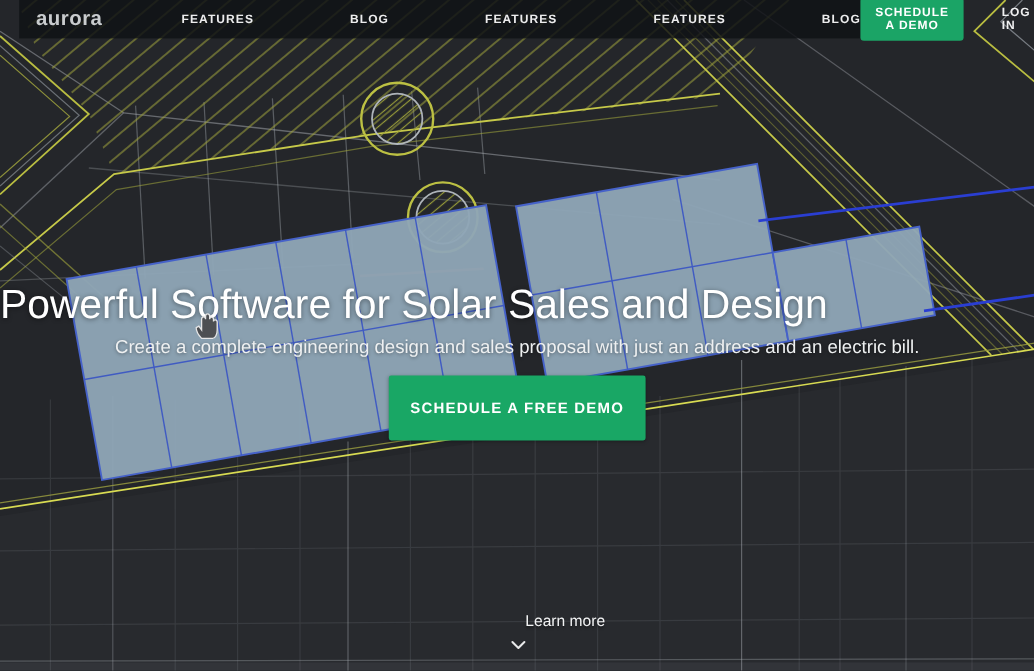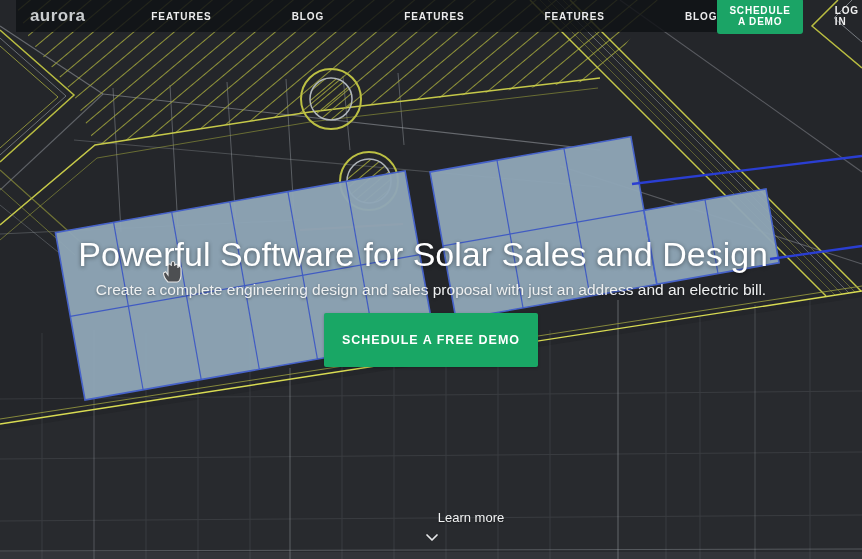--- a/index.html
+++ b/index.html
@@ -28,21 +28,21 @@
   }
   .header-right{margin-left:auto;display:flex;align-items:center;gap:32px;margin-right:13px;}
   .btn-demo-small{
     background:#1ba466;color:#fff;border:none;border-radius:3px;
     font-family:inherit;font-size:10px;font-weight:bold;letter-spacing:.8px;
     padding:7px 12px;cursor:pointer;
   }
   .login{font-size:10px;font-weight:bold;letter-spacing:.8px;color:#f0f0f1;cursor:pointer;}
   
   .hero-title{
-    position:absolute;top:212px;left:0;width:768px;text-align:right;
+    position:absolute;top:212px;left:0;width:768px;text-align:left;
     font-size:34px;font-weight:400;color:#ffffff;z-index:5;
     text-shadow:0 1px 4px rgba(0,0,0,.45);
   }
   .hero-sub{
     position:absolute;top:281px;left:0;width:862px;text-align:center;
     font-size:15.5px;font-weight:400;color:#eef0f1;z-index:5;
     text-shadow:0 1px 3px rgba(0,0,0,.4);
   }
   .hero-cta-wrap{position:absolute;top:313px;left:0;width:862px;text-align:center;z-index:5;}
   .btn-demo-big{

